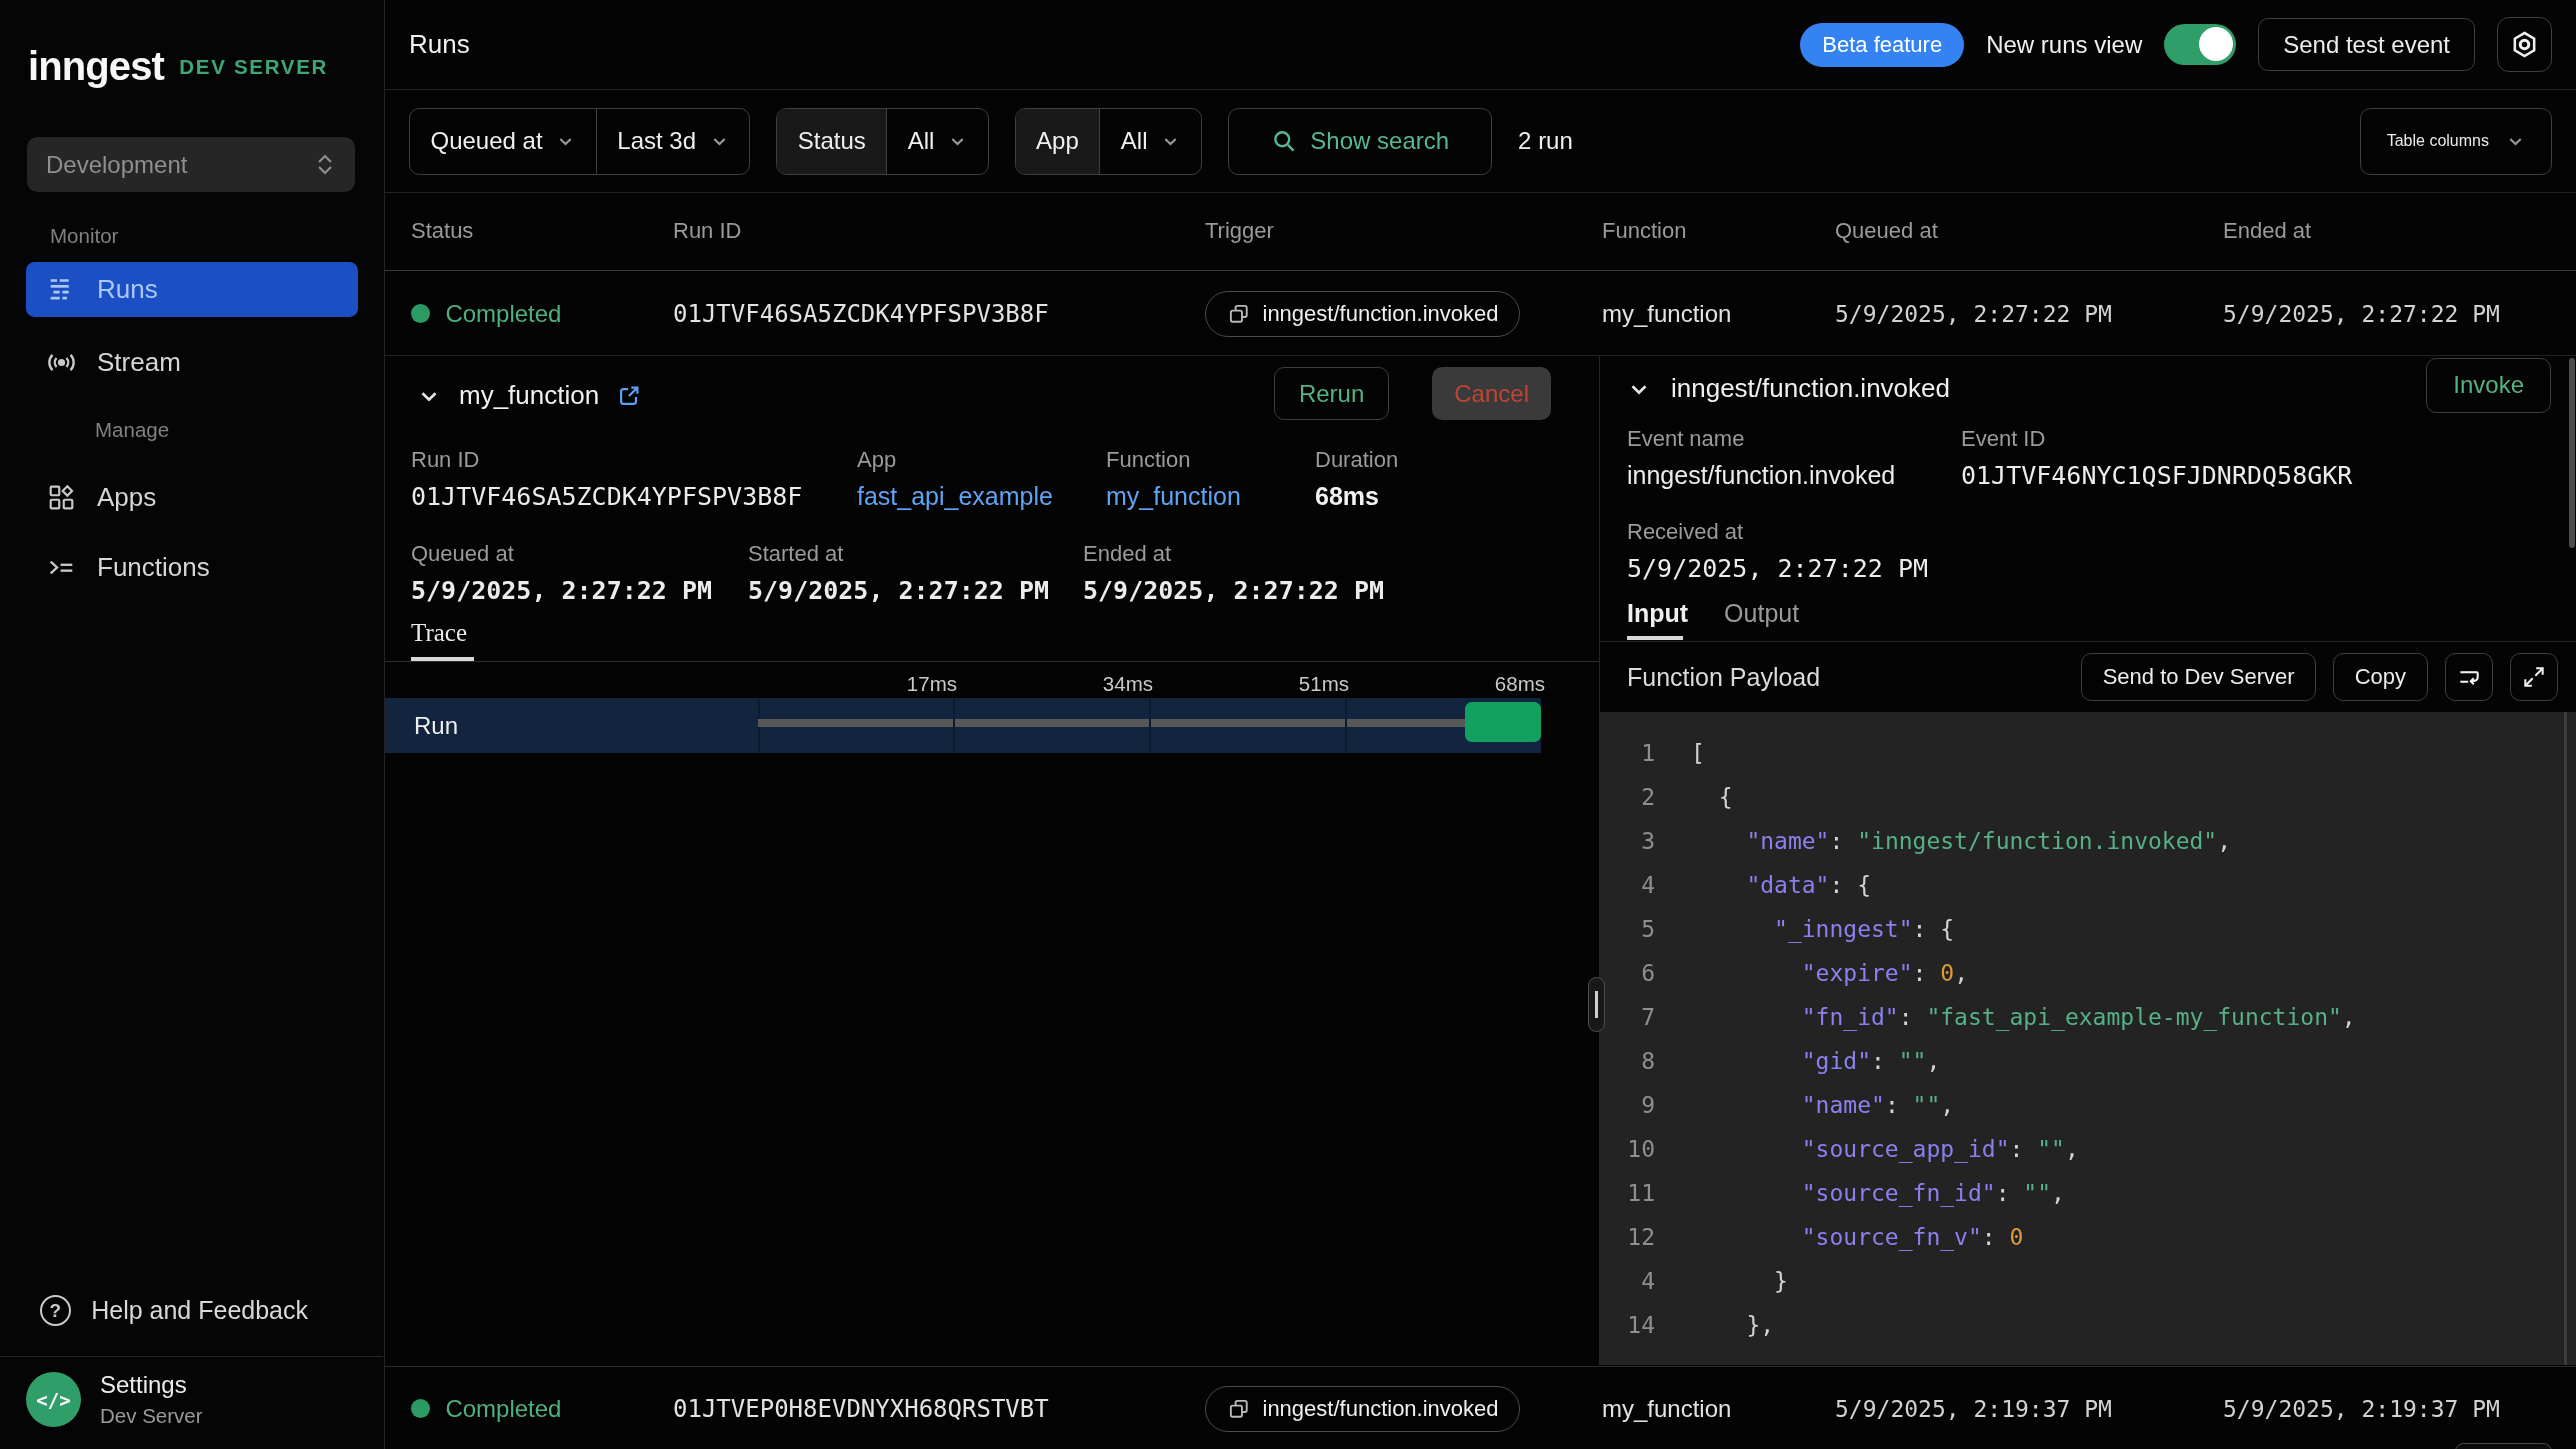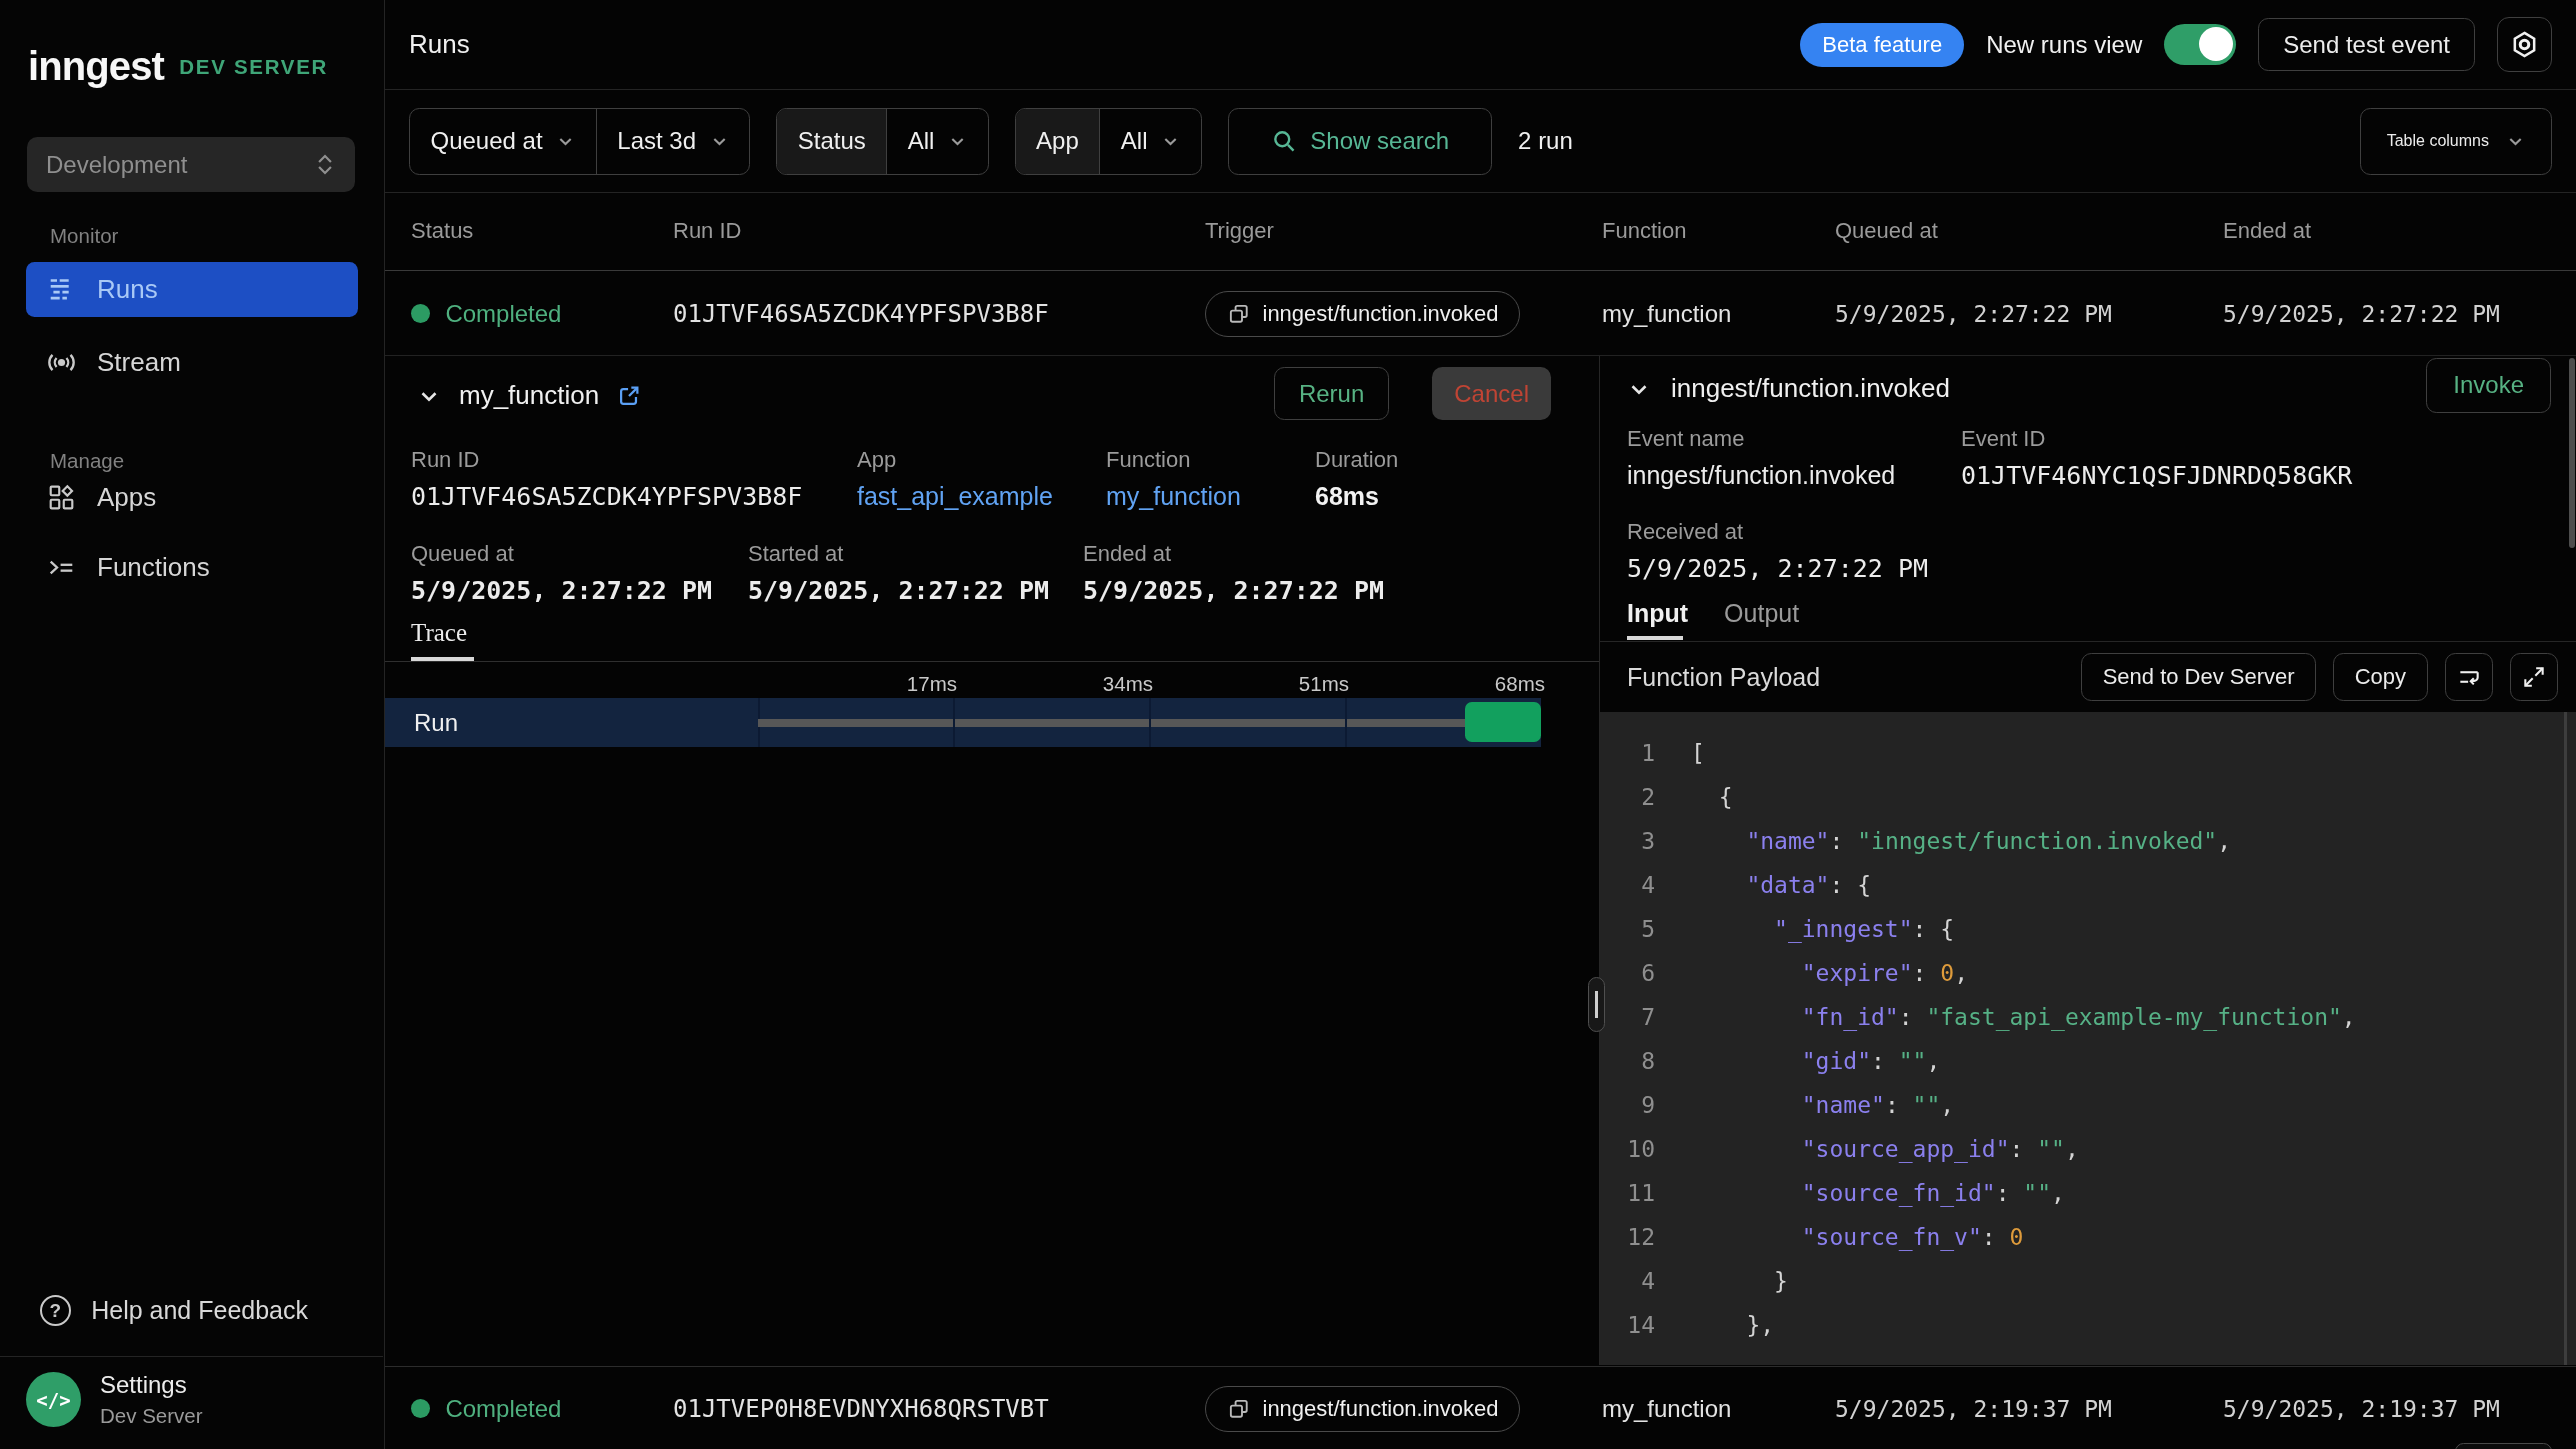--- a/index.html
+++ b/index.html
@@ -78,21 +78,21 @@
   .fld .lab { font-size:22px; color:#9b9b9b; }
   .fld .val { margin-top:8.5px; font-size:25px; color:#ececec; }
   .fld .val.link { color:#61a3f3; }
   .fld .val.bold { font-weight:700; color:#f2f2f2; }
   .fld .val.semibold { font-weight:600; }
   .trace-tab { position:absolute; left:26px; top:263px; font-size:25px; color:#ececec;font-family:Liberation Serif, serif; }
   .trace-underline { position:absolute; left:26px; top:301px; width:63px; height:4.3px; background:#d8d8d8; }
   .trace-border { position:absolute; left:0; top:305px; width:1214px; border-top:1.7px solid #2f2f2f; }
   .ticks { position:absolute; left:0; top:316px; width:1162px; height:24px; }
   .tick { position:absolute; top:0; transform:translateX(-100%); font-size:20.5px; color:#c9c9c9; }
-  .trace-row { position:absolute; left:0; top:342px; width:1156px; height:49px; background:#13243f; }
+  .trace-row { position:absolute; left:0; top:342px; width:1156px; height:55px; background:#13243f; }
   .trace-row .row-label { position:absolute; left:29px; top:50%; transform:translateY(-50%); font-size:24px; color:#f0f0f0; }
   .gridline { position:absolute; top:0; bottom:0; width:1.7px; background:#0c1a33; }
   .trace-line { position:absolute; left:373px; top:20.5px; width:709px; height:8.5px; background:#575757; }
   .trace-green { position:absolute; left:1080px; top:4.3px; width:76px; height:40px; border-radius:6.8px; background:#12a05e; }
 
   .right-pane { position:absolute; left:1214px; top:0; width:978px; height:1009px; border-left:1.7px solid #262626; }
   .rp-header { position:absolute; left:26px; top:17px; display:flex; align-items:center; gap:19px; }
   .invoke-btn { position:absolute; right:26px; top:1.7px; height:55px; padding:0 26px; font-size:24px; color:#57b283; }
   .rp-fld { position:absolute; }
   .rp-fld .lab { font-size:22px; color:#9b9b9b; }
@@ -163,21 +163,21 @@
             <circle cx="15" cy="15" r="4" fill="#c9c9c9" stroke="none"></circle>
             <path d="M9.5 10 a7.5 7.5 0 0 0 0 10"></path>
             <path d="M20.5 10 a7.5 7.5 0 0 1 0 10"></path>
             <path d="M5 6.5 a12 12 0 0 0 0 17"></path>
             <path d="M25 6.5 a12 12 0 0 1 0 17"></path>
           </svg>
       </span>
       <span>Stream</span>
     </div>
 
-    <div class="side-label" style="top:449px;">Manage</div>
+    <div class="side-label" style="top:418px;margin-left:45px;">Manage</div>
 
     <div class="nav-item" style="top:470px;">
       <span>
         <svg width="27" height="27" viewBox="0 0 30 30" fill="none" stroke="#c9c9c9" stroke-width="2.4">
             <rect x="3" y="3" width="9.5" height="9.5" rx="1"></rect>
             <path d="M21.5 2.5 l5.2 5.2 -5.2 5.2 -5.2 -5.2 z"></path>
             <rect x="3" y="17.5" width="9.5" height="9.5" rx="1"></rect>
             <rect x="17.5" y="17.5" width="9.5" height="9.5" rx="1"></rect>
           </svg>
       </span>

